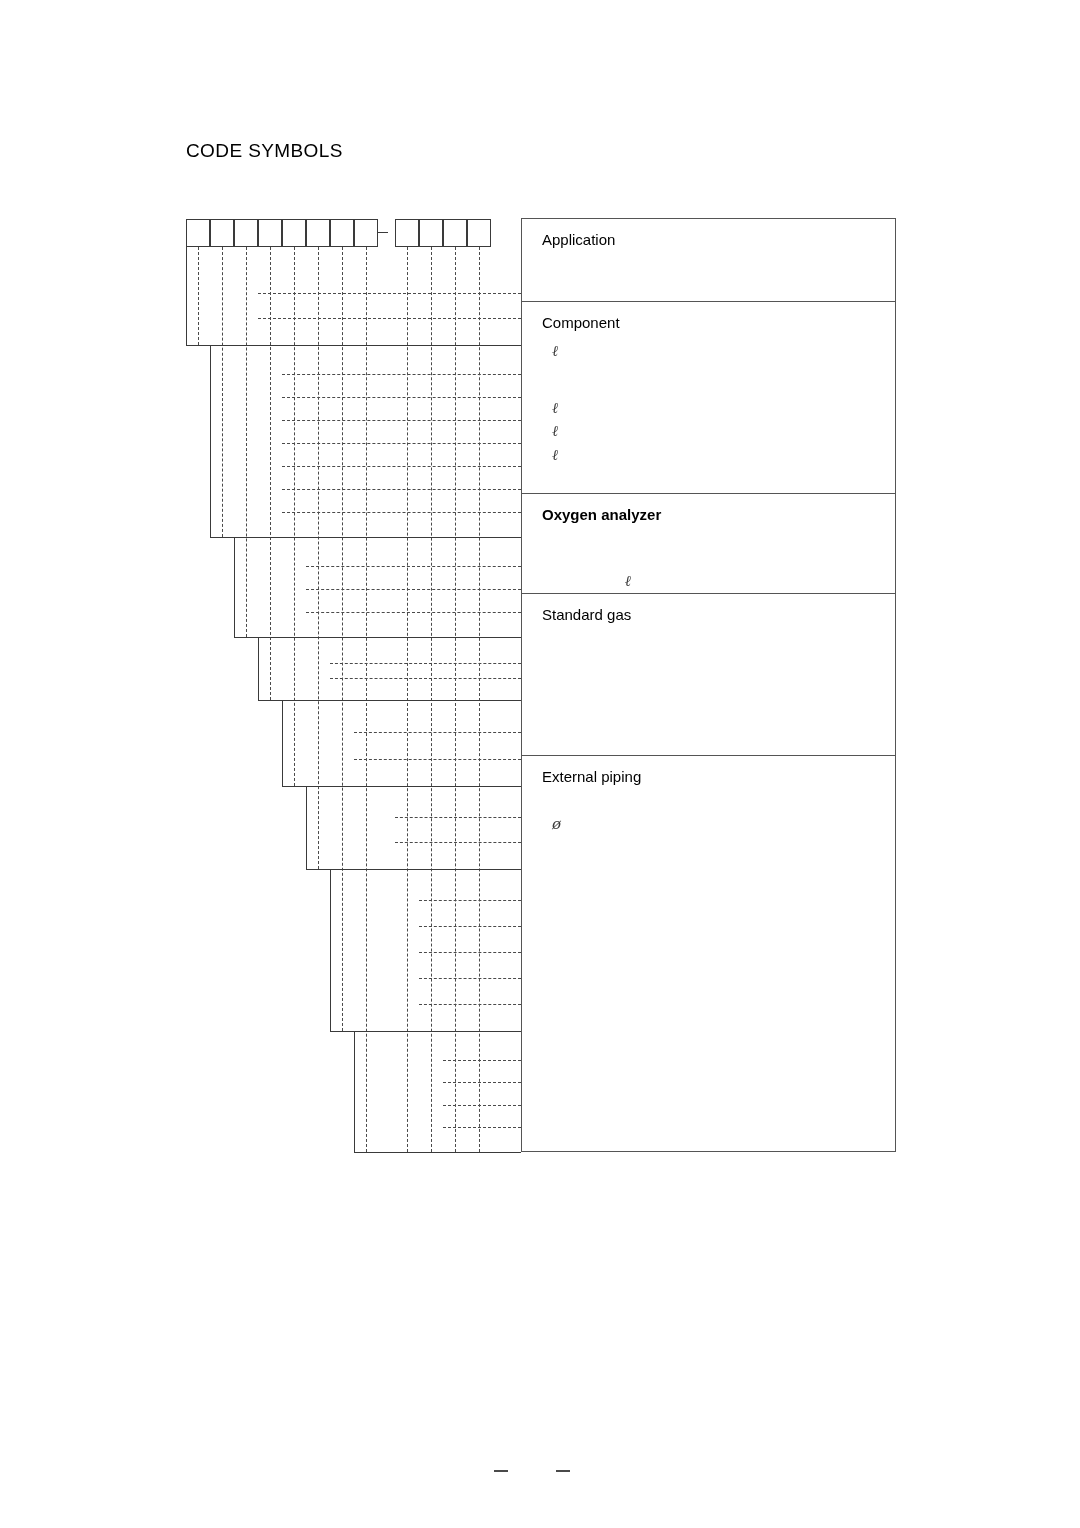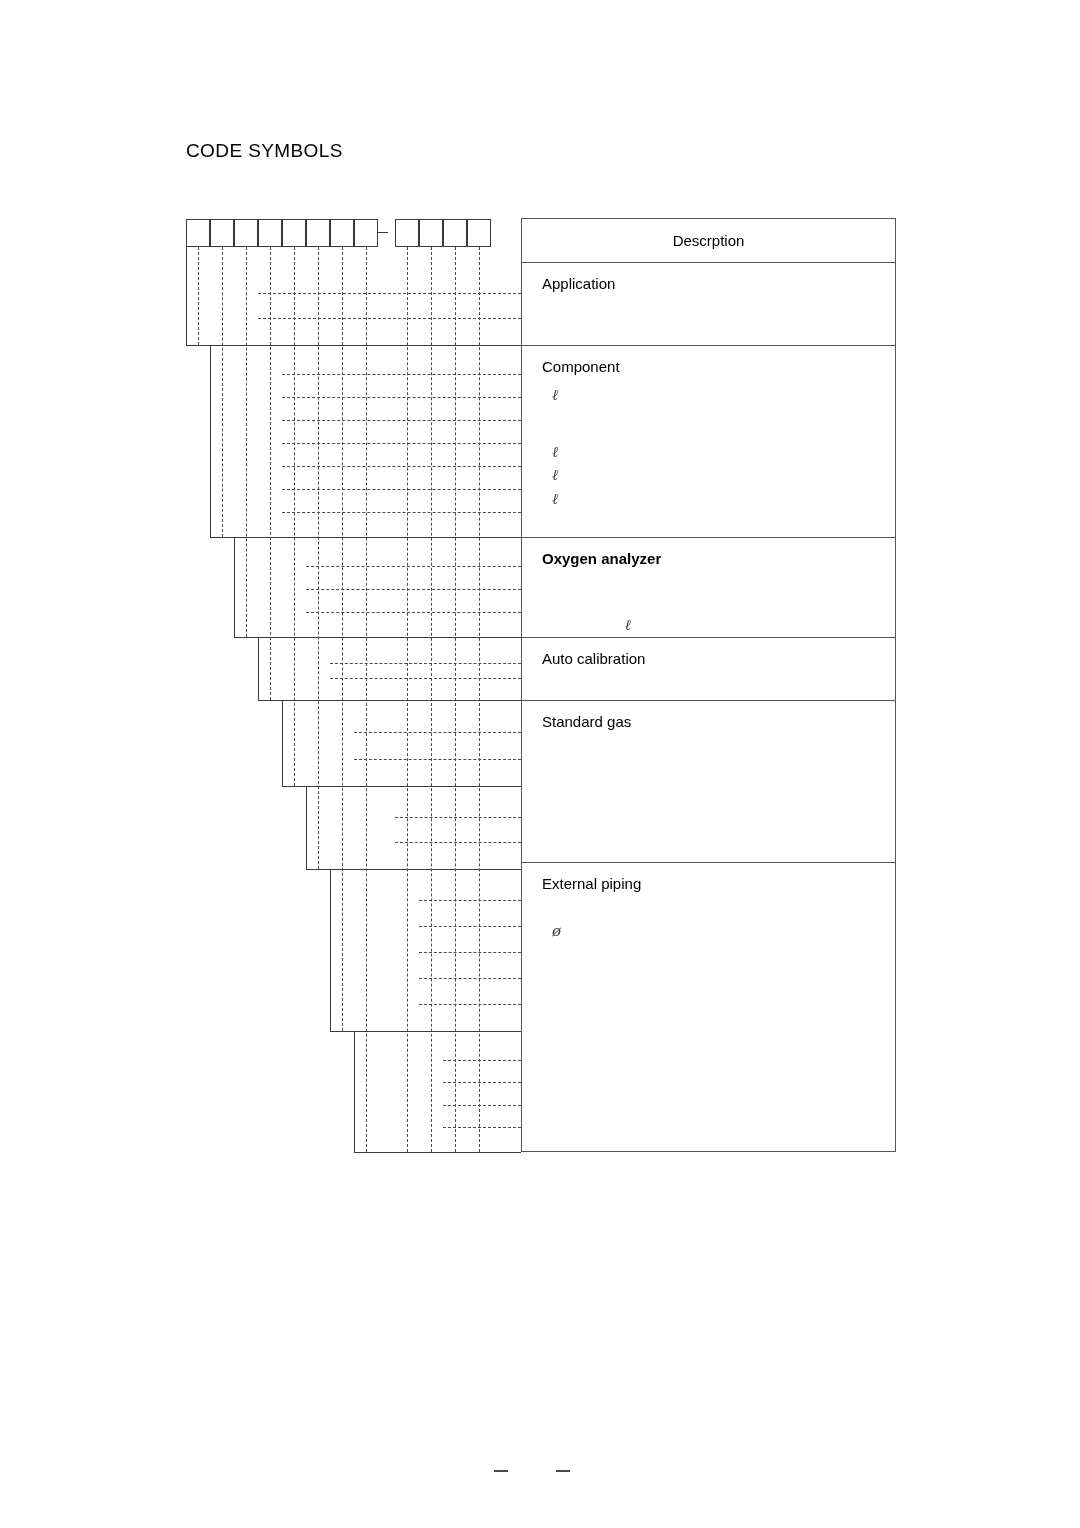--- a/index.html
+++ b/index.html
@@ -199,38 +199,34 @@
       <div class="vline-solid" style="left: 354px; top: 1031px; height: 121px;"></div>
       <div class="hline-solid" style="left: 354px; top: 1152px; width: 167px;"></div>
       <div class="hline-dash" style="left: 443px; top: 1060px; width: 78px;"></div>
       <div class="hline-dash" style="left: 443px; top: 1082px; width: 78px;"></div>
       <div class="hline-dash" style="left: 443px; top: 1105px; width: 78px;"></div>
       <div class="hline-dash" style="left: 443px; top: 1127px; width: 78px;"></div>
       <div class="vline-solid" style="left: 186px; top: 247px; height: 98px;"></div>
     </div>
 
   <div id="desc-table" style="height: 934px;">
-      <div class="desc-row desc-head" style="height: 44px;">Descrption</div>
       <div class="desc-row" style="height: 83px;">
         <div class="desc-label">Application</div>
       </div>
       <div class="desc-row" style="height: 192px;">
         <div class="desc-label">Component</div>
         <span class="unit-mark" style="left: 30px; top: 40px;">ℓ</span>
         <span class="unit-mark" style="left: 30px; top: 97px;">ℓ</span>
         <span class="unit-mark" style="left: 30px; top: 120px;">ℓ</span>
         <span class="unit-mark" style="left: 30px; top: 144px;">ℓ</span>
       </div>
       <div class="desc-row" style="height: 100px; font-weight: bold;">
         <div class="desc-label">Oxygen analyzer</div>
         <span class="unit-mark" style="left: 103px; top: 78px;">ℓ</span>
       </div>
-      <div class="desc-row" style="height: 63px;">
-        <div class="desc-label">Auto calibration</div>
-      </div>
       <div class="desc-row" style="height: 162px;">
         <div class="desc-label">Standard gas</div>
       </div>
       <div class="desc-row" style="height: 83px;">
         <div class="desc-label">External piping</div>
         <span class="unit-mark" style="left: 30px; top: 59px;">ø</span>
       </div>
     </div>
 
   <div class="footer-dash" style="left:494px;"></div>

